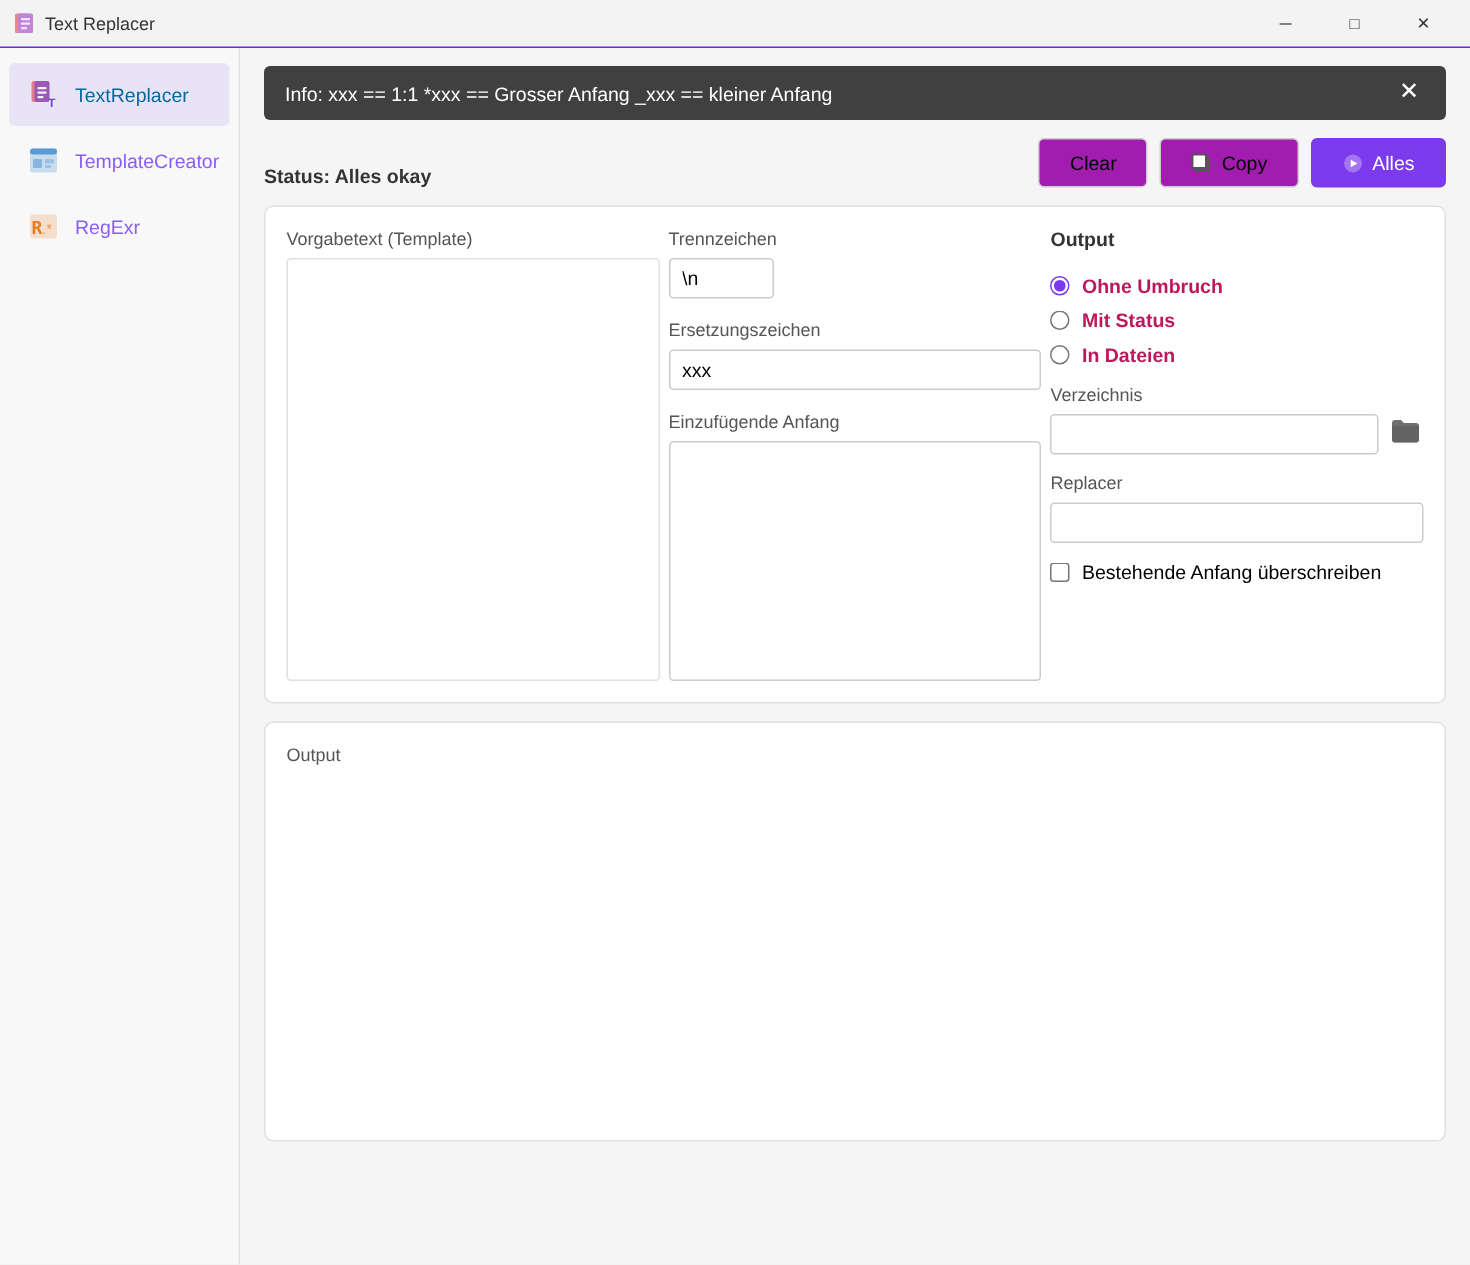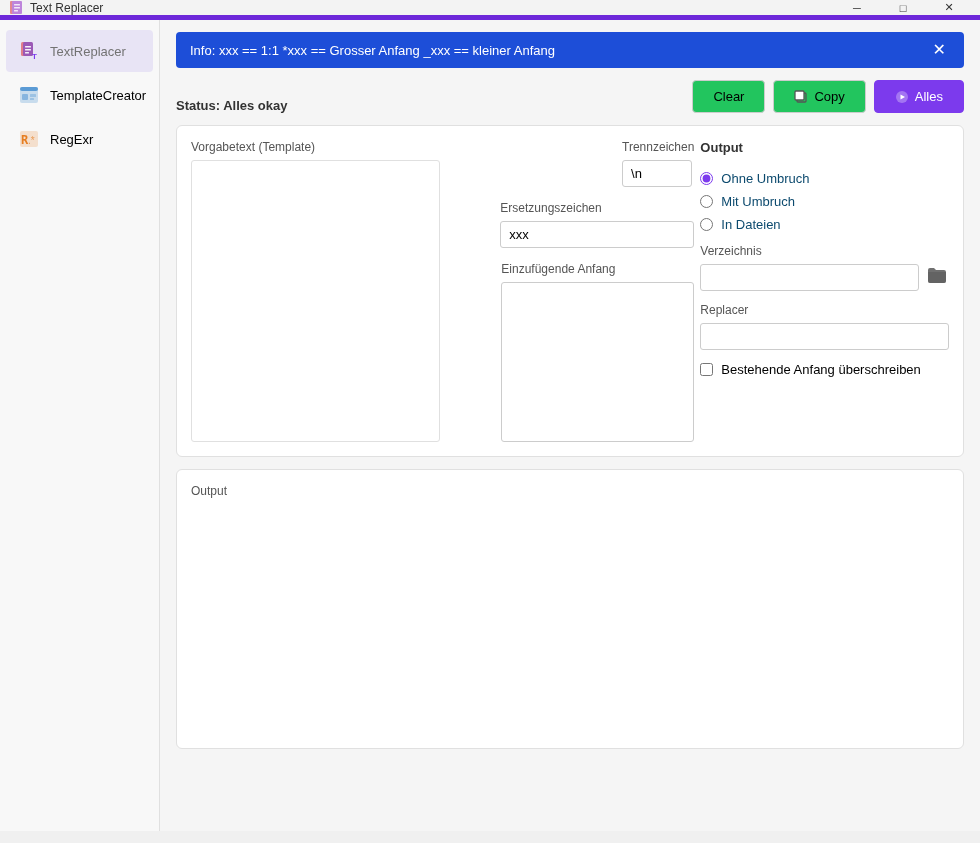--- a/index.html
+++ b/index.html
@@ -7,23 +7,23 @@
       font-family: 'Segoe UI', Tahoma, Geneva, Verdana, sans-serif;
       font-size: 13px;
       background: #f0f0f0;
       width: 980px;
       height: 843px;
       overflow: hidden;
     }
 
     
     .titlebar {
-      height: 20px;
+      height: 32px;
       background: #f3f3f3;
-      border-bottom: 5px solid #6d28d9;
+      border-bottom: 1px solid #6d28d9;
       display: flex;
       align-items: center;
       justify-content: space-between;
       padding: 0 8px;
       user-select: none;
     }
     .titlebar-left {
       display: flex;
       align-items: center;
       gap: 6px;
@@ -79,35 +79,35 @@
     }
     .sidebar-item.active { background: #e8e4f5; }
     .sidebar-item-icon {
       width: 22px;
       height: 22px;
       flex-shrink: 0;
     }
     .sidebar-item-label {
       font-size: 13px;
       font-weight: 500;
-      color: #000000;
-    }
-    .sidebar-item.active .sidebar-item-label { color: #737373; }
+      color: #8b5cf6;
+    }
+    .sidebar-item.active .sidebar-item-label { color: #0369a1; }
 
     
     .main-content {
       flex: 1;
       padding: 12px 16px;
       overflow-y: auto;
       background: #f5f5f5;
     }
 
     
     .info-banner {
-      background: #1d4ed8;
+      background: #404040;
       color: white;
       padding: 10px 14px;
       border-radius: 4px;
       display: flex;
       align-items: center;
       justify-content: space-between;
       margin-bottom: 12px;
       font-size: 13px;
     }
     .info-banner-close {
@@ -133,21 +133,21 @@
       color: #333;
     }
     .toolbar-buttons {
       display: flex;
       gap: 8px;
     }
     .btn {
       padding: 8px 20px;
       border-radius: 4px;
       border: 1px solid #ccc;
-      background: #22c55e;
+      background: #a21caf;
       cursor: pointer;
       font-size: 13px;
       display: flex;
       align-items: center;
       gap: 6px;
       font-family: inherit;
     }
     .btn-primary {
       background: #7c3aed;
       color: white;
@@ -217,21 +217,20 @@
       font-family: inherit;
       resize: none;
       outline: none;
     }
 
     
     .middle-col {
       display: flex;
       flex-direction: column;
       gap: 14px;
-      align-items: flex-end;
     }
 
     
     .output-col {
       display: flex;
       flex-direction: column;
       gap: 12px;
     }
     .output-section-label {
       font-size: 13px;
@@ -249,21 +248,22 @@
       align-items: center;
       gap: 8px;
       cursor: pointer;
     }
     .radio-item input[type="radio"] {
       accent-color: #7c3aed;
       cursor: pointer;
     }
     .radio-label {
       font-size: 13px;
-      color: #0c4a6e;
+      color: #be185d;
+      font-weight: bold;
     }
 
     .verzeichnis-row {
       display: flex;
       align-items: center;
       gap: 6px;
     }
     .verzeichnis-input {
       flex: 1;
       border: 1px solid #ccc;
@@ -417,21 +417,21 @@
 
         <div class="output-col">
           <div class="output-section-label">Output</div>
           <div class="radio-group">
             <label class="radio-item">
               <input type="radio" name="output-mode" checked="" style="">
               <span class="radio-label">Ohne Umbruch</span>
             </label>
             <label class="radio-item">
               <input type="radio" name="output-mode" style="">
-              <span class="radio-label">Mit Umbruch</span>
+              <span class="radio-label">Mit Status</span>
             </label>
             <label class="radio-item">
               <input type="radio" name="output-mode" style="">
               <span class="radio-label">In Dateien</span>
             </label>
           </div>
 
           <div class="field-group">
             <label class="field-label">Verzeichnis</label>
             <div class="verzeichnis-row">

